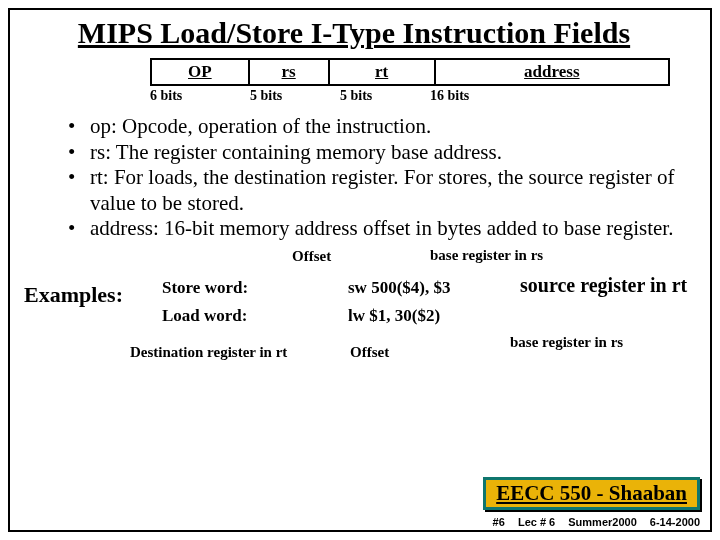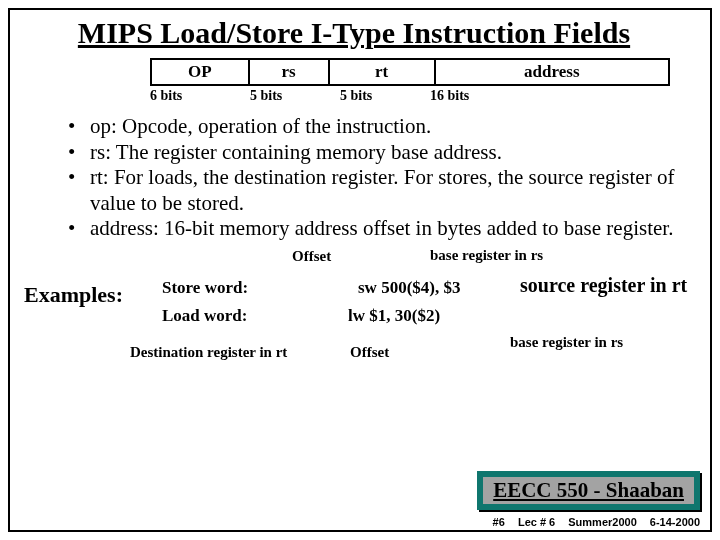--- a/index.html
+++ b/index.html
@@ -31,20 +31,21 @@
     margin-left: 140px;
     border: 2px solid #000;
     border-collapse: collapse;
   }
   .fields td {
     border: 2px solid #000;
     text-align: center;
     font-weight: bold;
     font-size: 17px;
     padding: 2px 0;
+    text-decoration: underline;
   }
   .f-op { width: 100px; }
   .f-rs { width: 82px; border-radius: 8px; }
   .f-rt { width: 109px; }
   .f-addr { width: 240px; }
   .bits-row {
     margin-left: 140px;
     width: 520px;
     display: flex;
     font-size: 14px;
@@ -69,33 +70,33 @@
     position: relative;
     margin-top: 6px;
     height: 130px;
     font-size: 17px;
     font-weight: bold;
   }
   .lbl-offset1 { position: absolute; left: 282px; top: 0px; font-size: 15px; }
   .lbl-basers1 { position: absolute; left: 420px; top: -1px; font-size: 15px; }
   .lbl-examples { position: absolute; left: 14px; top: 34px; font-size: 22px; }
   .lbl-sw-label { position: absolute; left: 152px; top: 30px; }
-  .lbl-sw-code  { position: absolute; left: 348px; top: 30px; }
+  .lbl-sw-code  { position: absolute; left: 338px; top: 30px; }
   .lbl-srcrt    { position: absolute; left: 510px; top: 26px; font-size: 20px; }
   .lbl-lw-label { position: absolute; left: 152px; top: 58px; }
   .lbl-lw-code  { position: absolute; left: 338px; top: 58px; }
   .lbl-destrt   { position: absolute; left: 120px; top: 96px; font-size: 15px; }
   .lbl-offset2  { position: absolute; left: 340px; top: 96px; font-size: 15px; }
   .lbl-basers2  { position: absolute; left: 500px; top: 86px; font-size: 15px; }
   .footer {
     position: absolute;
     right: 10px;
     bottom: 20px;
-    background: #a3a3a3;
-    border: 6px solid #0f766e;
+    background: #eab308;
+    border: 3px solid #0f766e;
     box-shadow: 2px 2px 0 #000;
     padding: 1px 10px;
     font-size: 21px;
     font-weight: bold;
     text-decoration: underline;
   }
   .subfooter {
     position: absolute;
     right: 10px;
     bottom: 2px;

